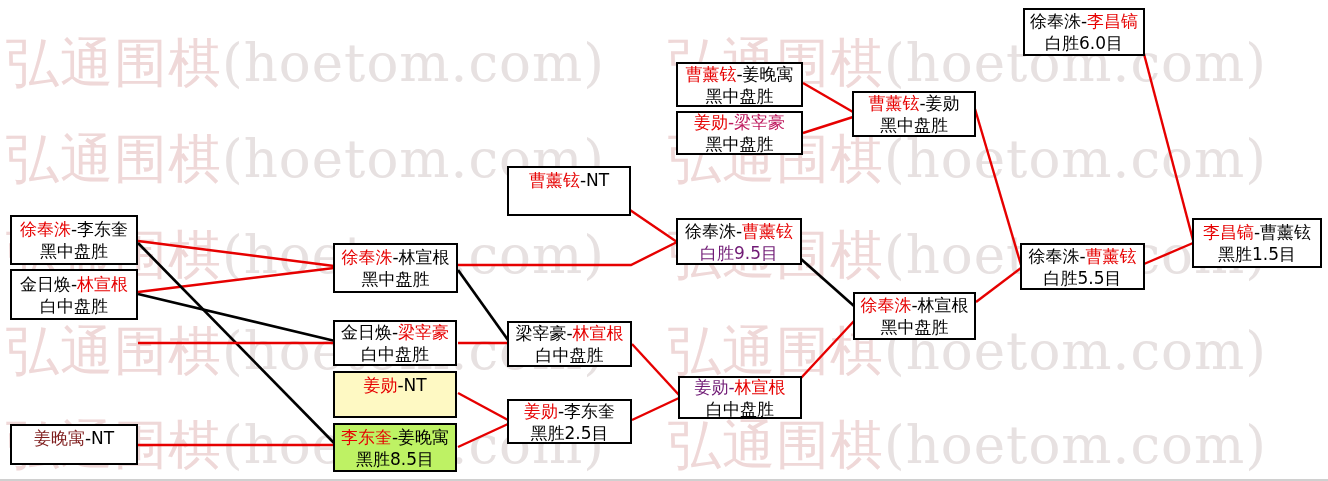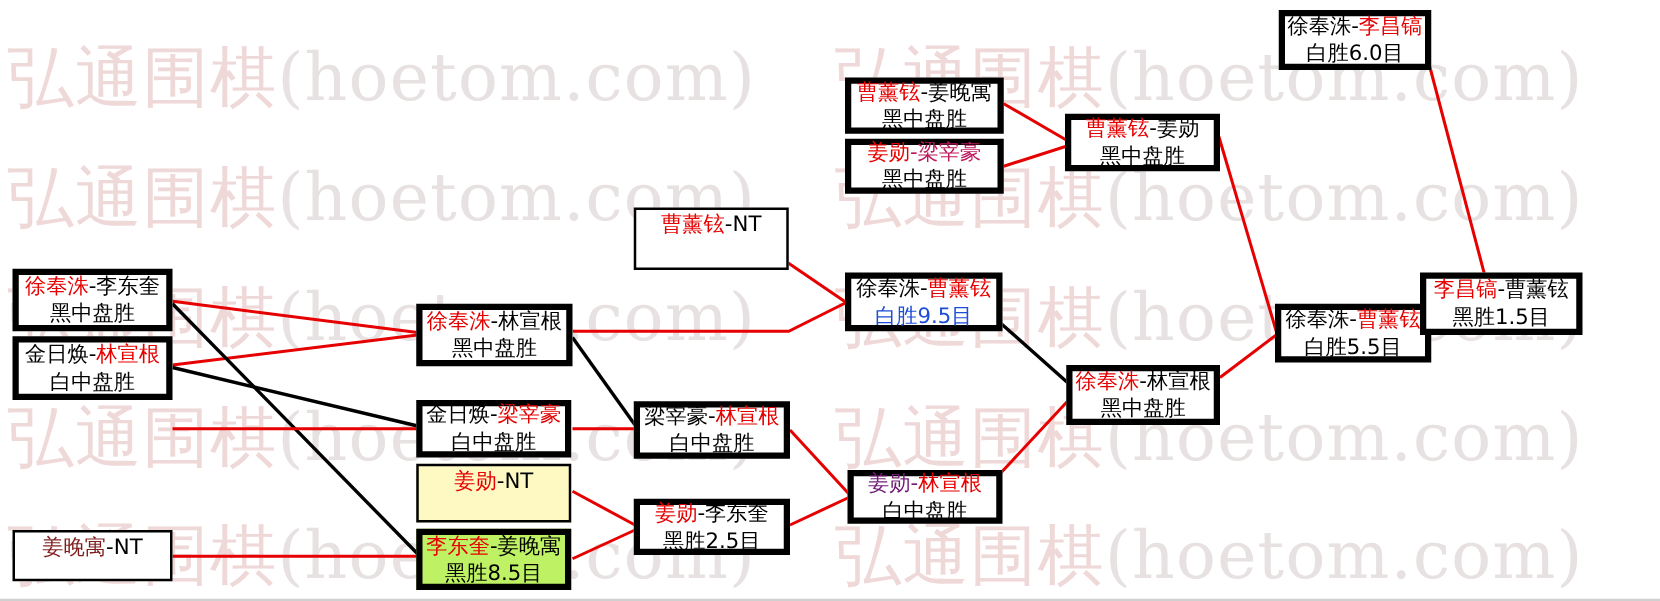--- a/index.html
+++ b/index.html
@@ -21,21 +21,21 @@
     user-select:none;
   }
   
   #edges-svg{position:absolute;left:0;top:0;z-index:1;}
   
   #box-layer{position:absolute;inset:0;z-index:2;}
   .box{
     position:absolute;
     box-sizing:border-box;
     background:#ffffff;
-    border:5px solid #0f766e;
+    border:2px solid #0f766e;
     display:flex;
     flex-direction:column;
     justify-content:center;
     align-items:center;
     text-align:center;
     font-size:17px;
   }
   .box.nt{border-width:2px;justify-content:flex-start;padding-top:1px;}
   .l1,.l2{line-height:22px;white-space:nowrap;}
   .bottom-edge{
@@ -123,21 +123,21 @@
       <div class="box" style="left: 676px; top: 62px; width: 127px; height: 45px; border-color: rgb(0, 0, 0); background: rgb(255, 255, 255);">
         <div class="l1"><span style="color: rgb(230, 0, 0);">曹薰铉</span><span style="color: rgb(0, 0, 0);">-姜晚寓</span></div>
         <div class="l2" style="color: rgb(0, 0, 0);">黑中盘胜</div>
       </div>
       <div class="box" style="left: 676px; top: 111px; width: 127px; height: 44px; border-color: rgb(0, 0, 0); background: rgb(255, 255, 255);">
         <div class="l1"><span style="color: rgb(230, 0, 0);">姜勋</span><span style="color: #be185d;">-梁宰豪</span></div>
         <div class="l2" style="color: rgb(0, 0, 0);">黑中盘胜</div>
       </div>
       <div class="box" style="left: 676px; top: 218px; width: 126px; height: 47px; border-color: rgb(0, 0, 0); background: rgb(255, 255, 255);">
         <div class="l1"><span style="color: rgb(0, 0, 0);">徐奉洙-</span><span style="color: rgb(230, 0, 0);">曹薰铉</span></div>
-        <div class="l2" style="color: #1d4ed8;">白胜9.5目</div>
+        <div class="l2" style="color: #701a75;">白胜9.5目</div>
       </div>
       <div class="box" style="left: 678px; top: 376px; width: 124px; height: 43px; border-color: rgb(0, 0, 0); background: rgb(255, 255, 255);">
         <div class="l1"><span style="color: #701a75;">姜勋-</span><span style="color: rgb(230, 0, 0);">林宣根</span></div>
         <div class="l2" style="color: rgb(0, 0, 0);">白中盘胜</div>
       </div>
       <div class="box" style="left: 852px; top: 91px; width: 124px; height: 46px; border-color: rgb(0, 0, 0); background: rgb(255, 255, 255);">
         <div class="l1"><span style="color: rgb(230, 0, 0);">曹薰铉</span><span style="color: rgb(0, 0, 0);">-姜勋</span></div>
         <div class="l2" style="color: rgb(0, 0, 0);">黑中盘胜</div>
       </div>
       <div class="box" style="left: 853px; top: 292px; width: 123px; height: 48px; border-color: rgb(0, 0, 0); background: rgb(255, 255, 255);">
@@ -145,19 +145,19 @@
         <div class="l2" style="color: rgb(0, 0, 0);">黑中盘胜</div>
       </div>
       <div class="box" style="left: 1023px; top: 8px; width: 122px; height: 48px; border-color: rgb(0, 0, 0); background: rgb(255, 255, 255);">
         <div class="l1"><span style="color: rgb(0, 0, 0);">徐奉洙-</span><span style="color: rgb(230, 0, 0);">李昌镐</span></div>
         <div class="l2" style="color: rgb(0, 0, 0);">白胜6.0目</div>
       </div>
       <div class="box" style="left: 1020px; top: 243px; width: 125px; height: 47px; border-color: rgb(0, 0, 0); background: rgb(255, 255, 255);">
         <div class="l1"><span style="color: rgb(0, 0, 0);">徐奉洙-</span><span style="color: rgb(230, 0, 0);">曹薰铉</span></div>
         <div class="l2" style="color: rgb(0, 0, 0);">白胜5.5目</div>
       </div>
-      <div class="box" style="left: 1136px; top: 218px; width: 130px; height: 50px; border-color: rgb(0, 0, 0); background: rgb(255, 255, 255);">
+      <div class="box" style="left: 1192px; top: 218px; width: 130px; height: 50px; border-color: rgb(0, 0, 0); background: rgb(255, 255, 255);">
         <div class="l1"><span style="color: rgb(230, 0, 0);">李昌镐</span><span style="color: rgb(0, 0, 0);">-曹薰铉</span></div>
         <div class="l2" style="color: rgb(0, 0, 0);">黑胜1.5目</div>
       </div>
     </div>
   <div class="bottom-edge" style="background: rgb(208, 208, 208);"></div>
 </div>
 
 </body></html>

